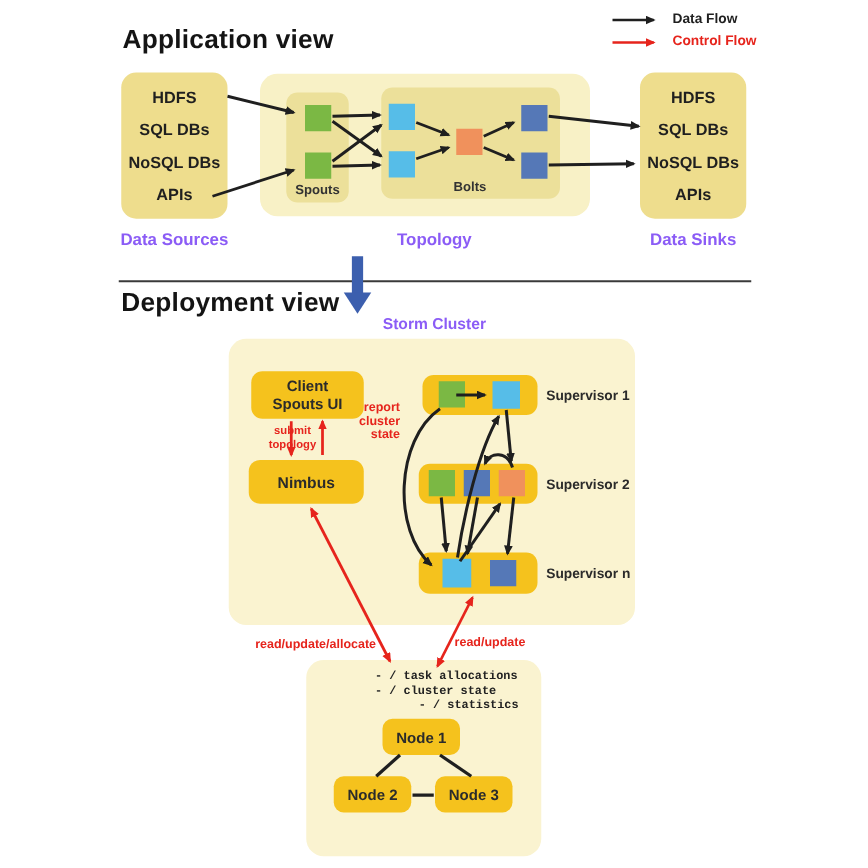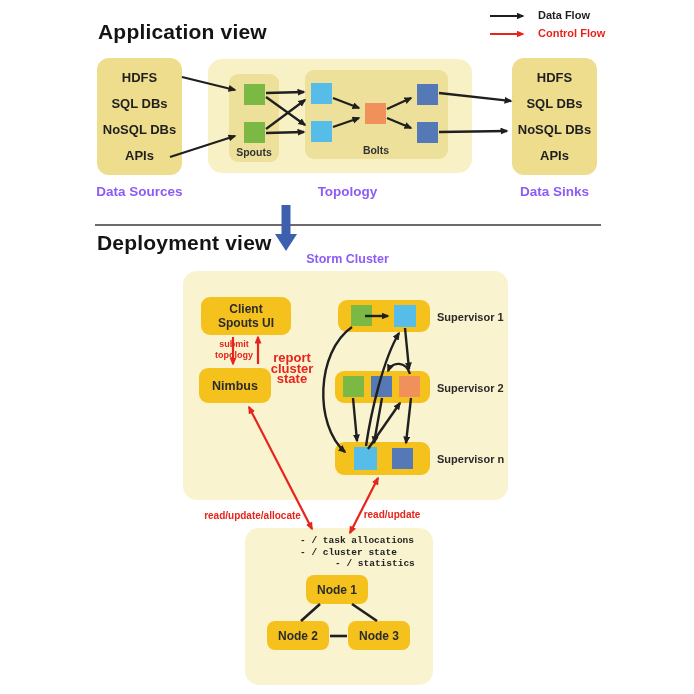--- a/index.html
+++ b/index.html
@@ -76,29 +76,29 @@
   <div class="view-title" style="left:97px;top:231px;">Deployment view</div>
 
   <div class="sub-label" style="left:285px;top:252px;width:125px;font-size:12.5px;">Storm Cluster</div>
 
   <div class="panel cream" style="left:183px;top:271px;width:325px;height:229px;"></div>
 
   <div class="gold" style="position:absolute;left:201px;top:297px;width:90px;height:38px;">
     <span>Client</span>
     <span>Spouts UI</span>
   </div>
-  <div class="gold" style="position:absolute;left:199px;top:368px;width:72px;height:35px;font-size:12.5px;">
+  <div class="gold" style="position:absolute;left:199px;top:368px;width:92px;height:35px;font-size:12.5px;">
     <span>Nimbus</span>
   </div>
 
   <div class="red-label" style="left:188px;top:339px;width:44px;font-size:9px;line-height:10.5px;margin-left:24px;">
     <span style="display:block;">submit</span>
     <span style="display:block;">topology</span>
   </div>
-  <div class="red-label" style="left:264px;top:353px;width:56px;font-size:13px;line-height:10.5px;text-align:center;">
+  <div class="red-label" style="left:264px;top:322px;width:56px;font-size:10px;line-height:10.5px;text-align:right;">
     <span style="display:block;">report</span>
     <span style="display:block;">cluster state</span>
   </div>
 
   <div class="gold" style="position:absolute;left:338px;top:300px;width:92px;height:32px;"></div>
   <div class="gold" style="position:absolute;left:335px;top:371px;width:95px;height:32px;"></div>
   <div class="gold" style="position:absolute;left:335px;top:442px;width:95px;height:33px;"></div>
 
   <div class="sq green" style="left:351px;top:305px;"></div>
   <div class="sq cyan" style="left:394px;top:305px;width:22px;height:22px;"></div>

